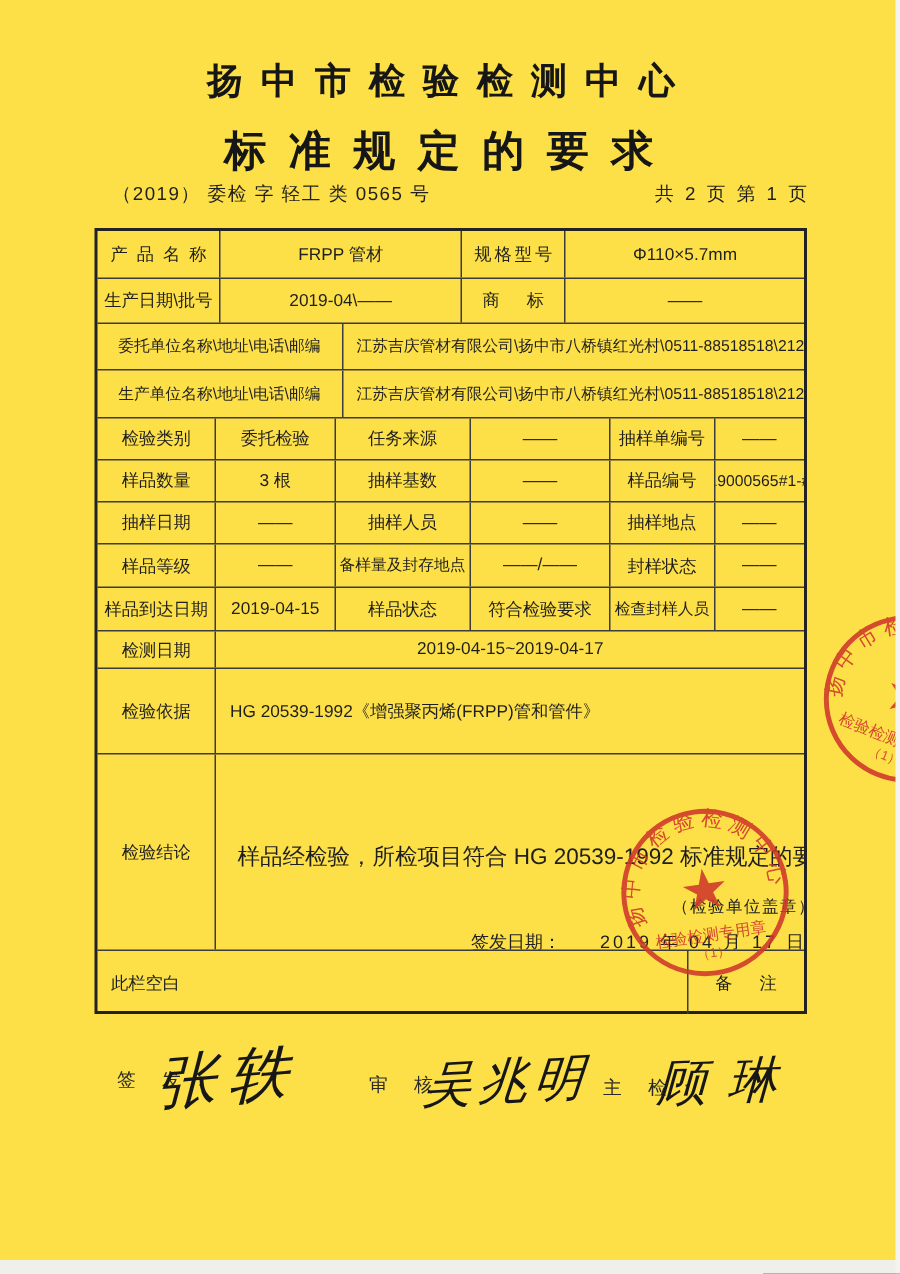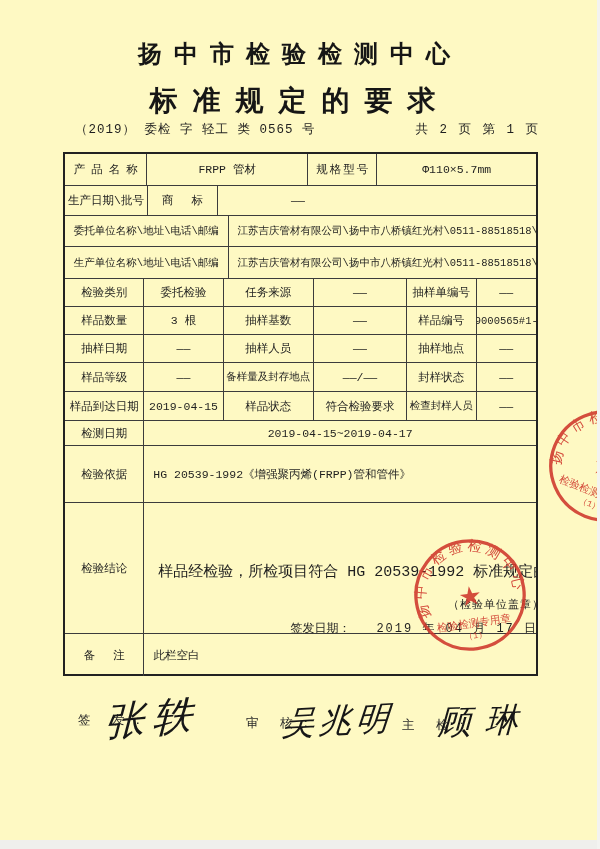--- a/index.html
+++ b/index.html
@@ -1,19 +1,19 @@
 <!DOCTYPE html>
 <html><head>
 <meta charset="utf-8">
 <style>
   html,body{margin:0;padding:0;background:#888;}
   .page{
     position:relative;width:600px;height:849px;margin:0 auto;
-    background:#fef9c3;overflow:hidden;
-    font-family:Liberation Mono, monospace;color:#1f1f1f;
+    background:#fde047;overflow:hidden;
+    font-family:Liberation Sans, sans-serif;color:#1f1f1f;
   }
   .scan-bottom{position:absolute;left:0;right:0;bottom:0;height:9px;background:#efefec;}
   .scan-right{position:absolute;top:0;bottom:0;right:0;width:3px;background:#f3f3f0;}
 
   .org-title{position:absolute;top:38px;left:0;width:100%;text-align:center;
     font-size:24px;font-weight:bold;letter-spacing:12px;color:#161616;}
   .report-title{position:absolute;top:82px;left:0;width:100%;text-align:center;
     font-size:28px;font-weight:bold;letter-spacing:15px;color:#161616;}
   .doc-line{position:absolute;top:121px;left:75px;font-size:12.5px;letter-spacing:1px;}
   .page-info{position:absolute;top:121px;right:60px;font-size:12.5px;letter-spacing:2px;}
@@ -70,20 +70,21 @@
 
     <div class="tr h31">
       <div class="c w82 sp6">产品名称</div>
       <div class="c w162">FRPP 管材</div>
       <div class="c w70 sp2">规格型号</div>
       <div class="c w161">Φ110×5.7mm</div>
     </div>
 
     <div class="tr h30">
       <div class="c w82">生产日期\批号</div>
+      <div class="c w162">2019-04\——</div>
       <div class="c w70 sp18">商标</div>
       <div class="c w161">——</div>
     </div>
 
     <div class="tr h31">
       <div class="c w164 small">委托单位名称\地址\电话\邮编</div>
       <div class="c w311 small left">江苏吉庆管材有限公司\扬中市八桥镇红光村\0511-88518518\212217</div>
     </div>
 
     <div class="tr h32">
@@ -149,22 +150,22 @@
     <div class="tr h133">
       <div class="c w79">检验结论</div>
       <div class="c w396 concl-cell">
         <div class="concl-text">样品经检验，所检项目符合 HG 20539-1992 标准规定的要求</div>
         <div class="seal-note">（检验单位盖章）</div>
         <div class="issue-line"><span>签发日期：</span><span class="gap"></span><span class="dt">2019 年 04 月 17 日</span></div>
       </div>
     </div>
 
     <div class="tr h43">
+      <div class="c w396 left">此栏空白</div>
       <div class="c w79 sp18">备注</div>
-      <div class="c w396 left">此栏空白</div>
     </div>
 
   </div>
 
   <svg class="stamp stamp-main" width="116" height="116" viewBox="0 0 120 120">
     <defs>
         <path id="arcA" d="M 18.7,80.2 A 46,46 0 1 1 101.3,80.2"></path>
       </defs>
     <circle cx="60" cy="60" r="56" fill="none" stroke="currentColor" stroke-width="3.4"></circle>
     <text font-size="14.5" fill="currentColor" letter-spacing="4">

